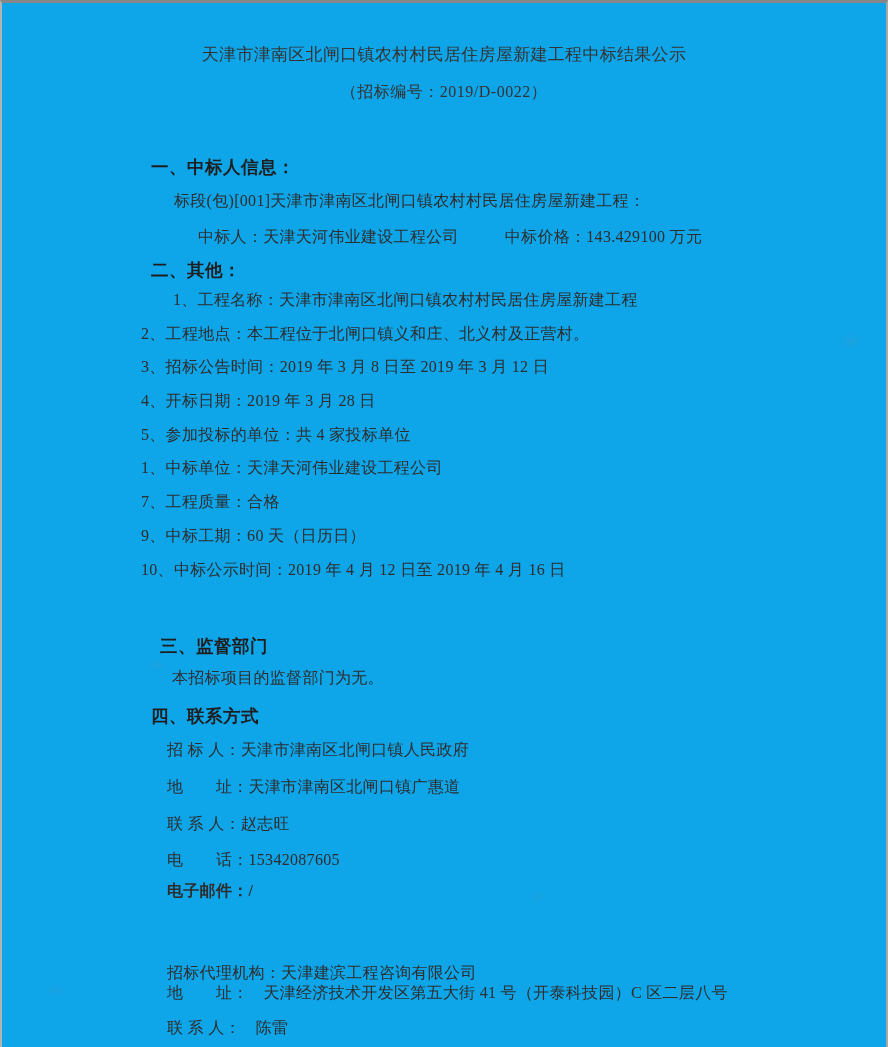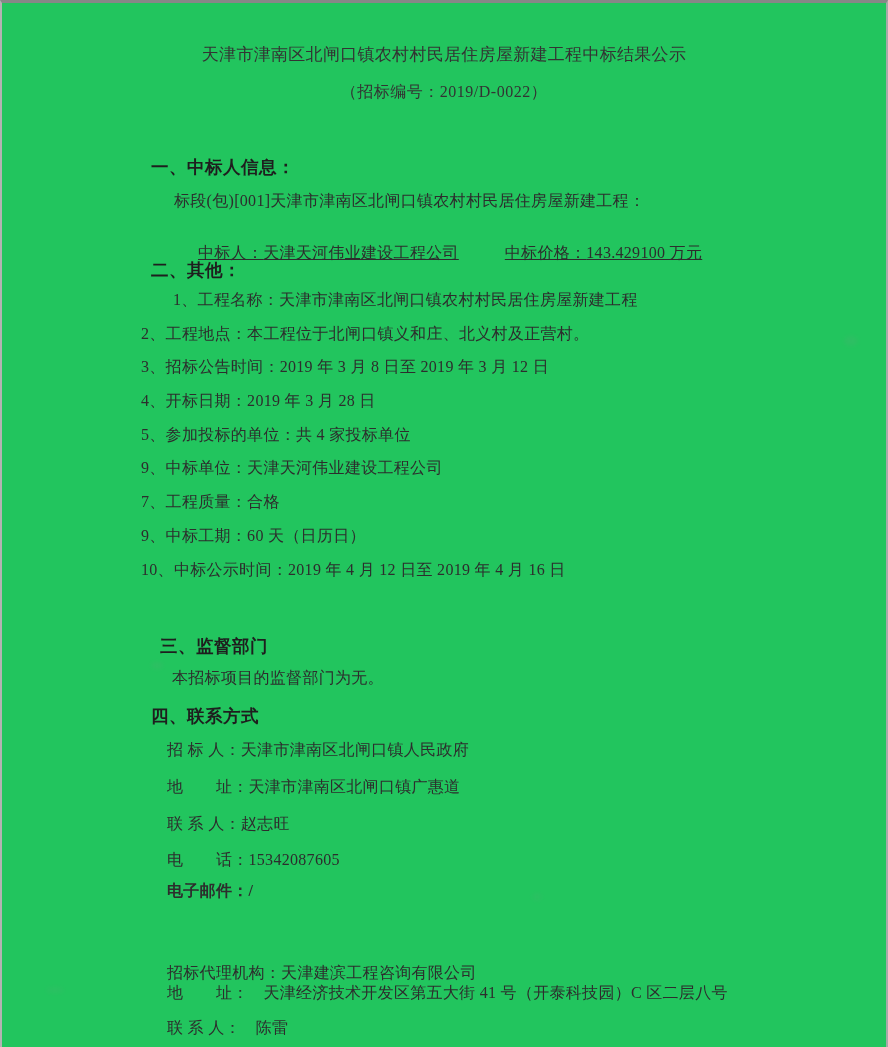--- a/index.html
+++ b/index.html
@@ -1,21 +1,21 @@
 <!DOCTYPE html>
 <html lang="zh"><head>
 <meta charset="utf-8">
 <style>
   html, body { margin: 0; padding: 0; background: #ffffff; }
   .page {
     position: relative;
     width: 888px;
     height: 1047px;
     box-sizing: border-box;
-    background: #22c55e;
+    background: #0ea5e9;
     border-top: 3px solid #878787;
     border-left: 2px solid #b3b3b3;
     border-right: 2px solid #a8a8a8;
     overflow: hidden;
     font-family: "Liberation Serif", "DejaVu Serif", serif;
     color: #2d2d2d;
   }
   .abs { position: absolute; white-space: nowrap; }
   .doc-title {
     top: 40px; left: 0; width: 100%;
@@ -34,21 +34,21 @@
     font-weight: bold;
     color: #1e1e1e;
     letter-spacing: 0.5px;
   }
   .h1 { top: 152px; left: 149px; }
   .h2 { top: 255px; left: 149px; }
   .h3 { top: 631px; left: 158px; }
   .h4 { top: 701px; left: 149px; }
   .body-text { font-size: 16px; color: #2d2d2d; letter-spacing: 0.3px; }
   .lot-line { top: 188px; left: 172px; }
-  .winner-line { top: 240px; left: 196px; text-decoration: underline; }
+  .winner-line { top: 224px; left: 196px; }
   .winner-line .price-group { margin-left: 46px; }
   .items { top: 287px; left: 139px; }
   .other-item { height: 33.7px; font-size: 16px; letter-spacing: 0.3px; white-space: nowrap; }
   .other-item:first-child { padding-left: 32px; }
   .sup-note { top: 665px; left: 170px; }
   .contact-line { left: 165px; }
   .t0 { top: 737px; } .t1 { top: 774px; } .t2 { top: 811px; }
   .t3 { top: 847px; } .t4 { top: 878px; font-weight: bold; }
   .a0 { top: 960px; } .a1 { top: 980px; } .a2 { top: 1015px; }
   .gap-val { margin-left: 15px; }
@@ -86,21 +86,21 @@
   </div>
 
   <div class="abs heading h2">二、其他：</div>
 
   <div class="abs items">
     <div class="other-item">1、工程名称：天津市津南区北闸口镇农村村民居住房屋新建工程</div>
     <div class="other-item">2、工程地点：本工程位于北闸口镇义和庄、北义村及正营村。</div>
     <div class="other-item">3、招标公告时间：2019 年 3 月 8 日至 2019 年 3 月 12 日</div>
     <div class="other-item">4、开标日期：2019 年 3 月 28 日</div>
     <div class="other-item">5、参加投标的单位：共 4 家投标单位</div>
-    <div class="other-item">9、中标单位：天津天河伟业建设工程公司</div>
+    <div class="other-item">1、中标单位：天津天河伟业建设工程公司</div>
     <div class="other-item">7、工程质量：合格</div>
     <div class="other-item">9、中标工期：60 天（日历日）</div>
     <div class="other-item">10、中标公示时间：2019 年 4 月 12 日至 2019 年 4 月 16 日</div>
   </div>
 
   <div class="abs heading h3">三、监督部门</div>
   <div class="abs body-text sup-note">本招标项目的监督部门为无。</div>
 
   <div class="abs heading h4">四、联系方式</div>
 

